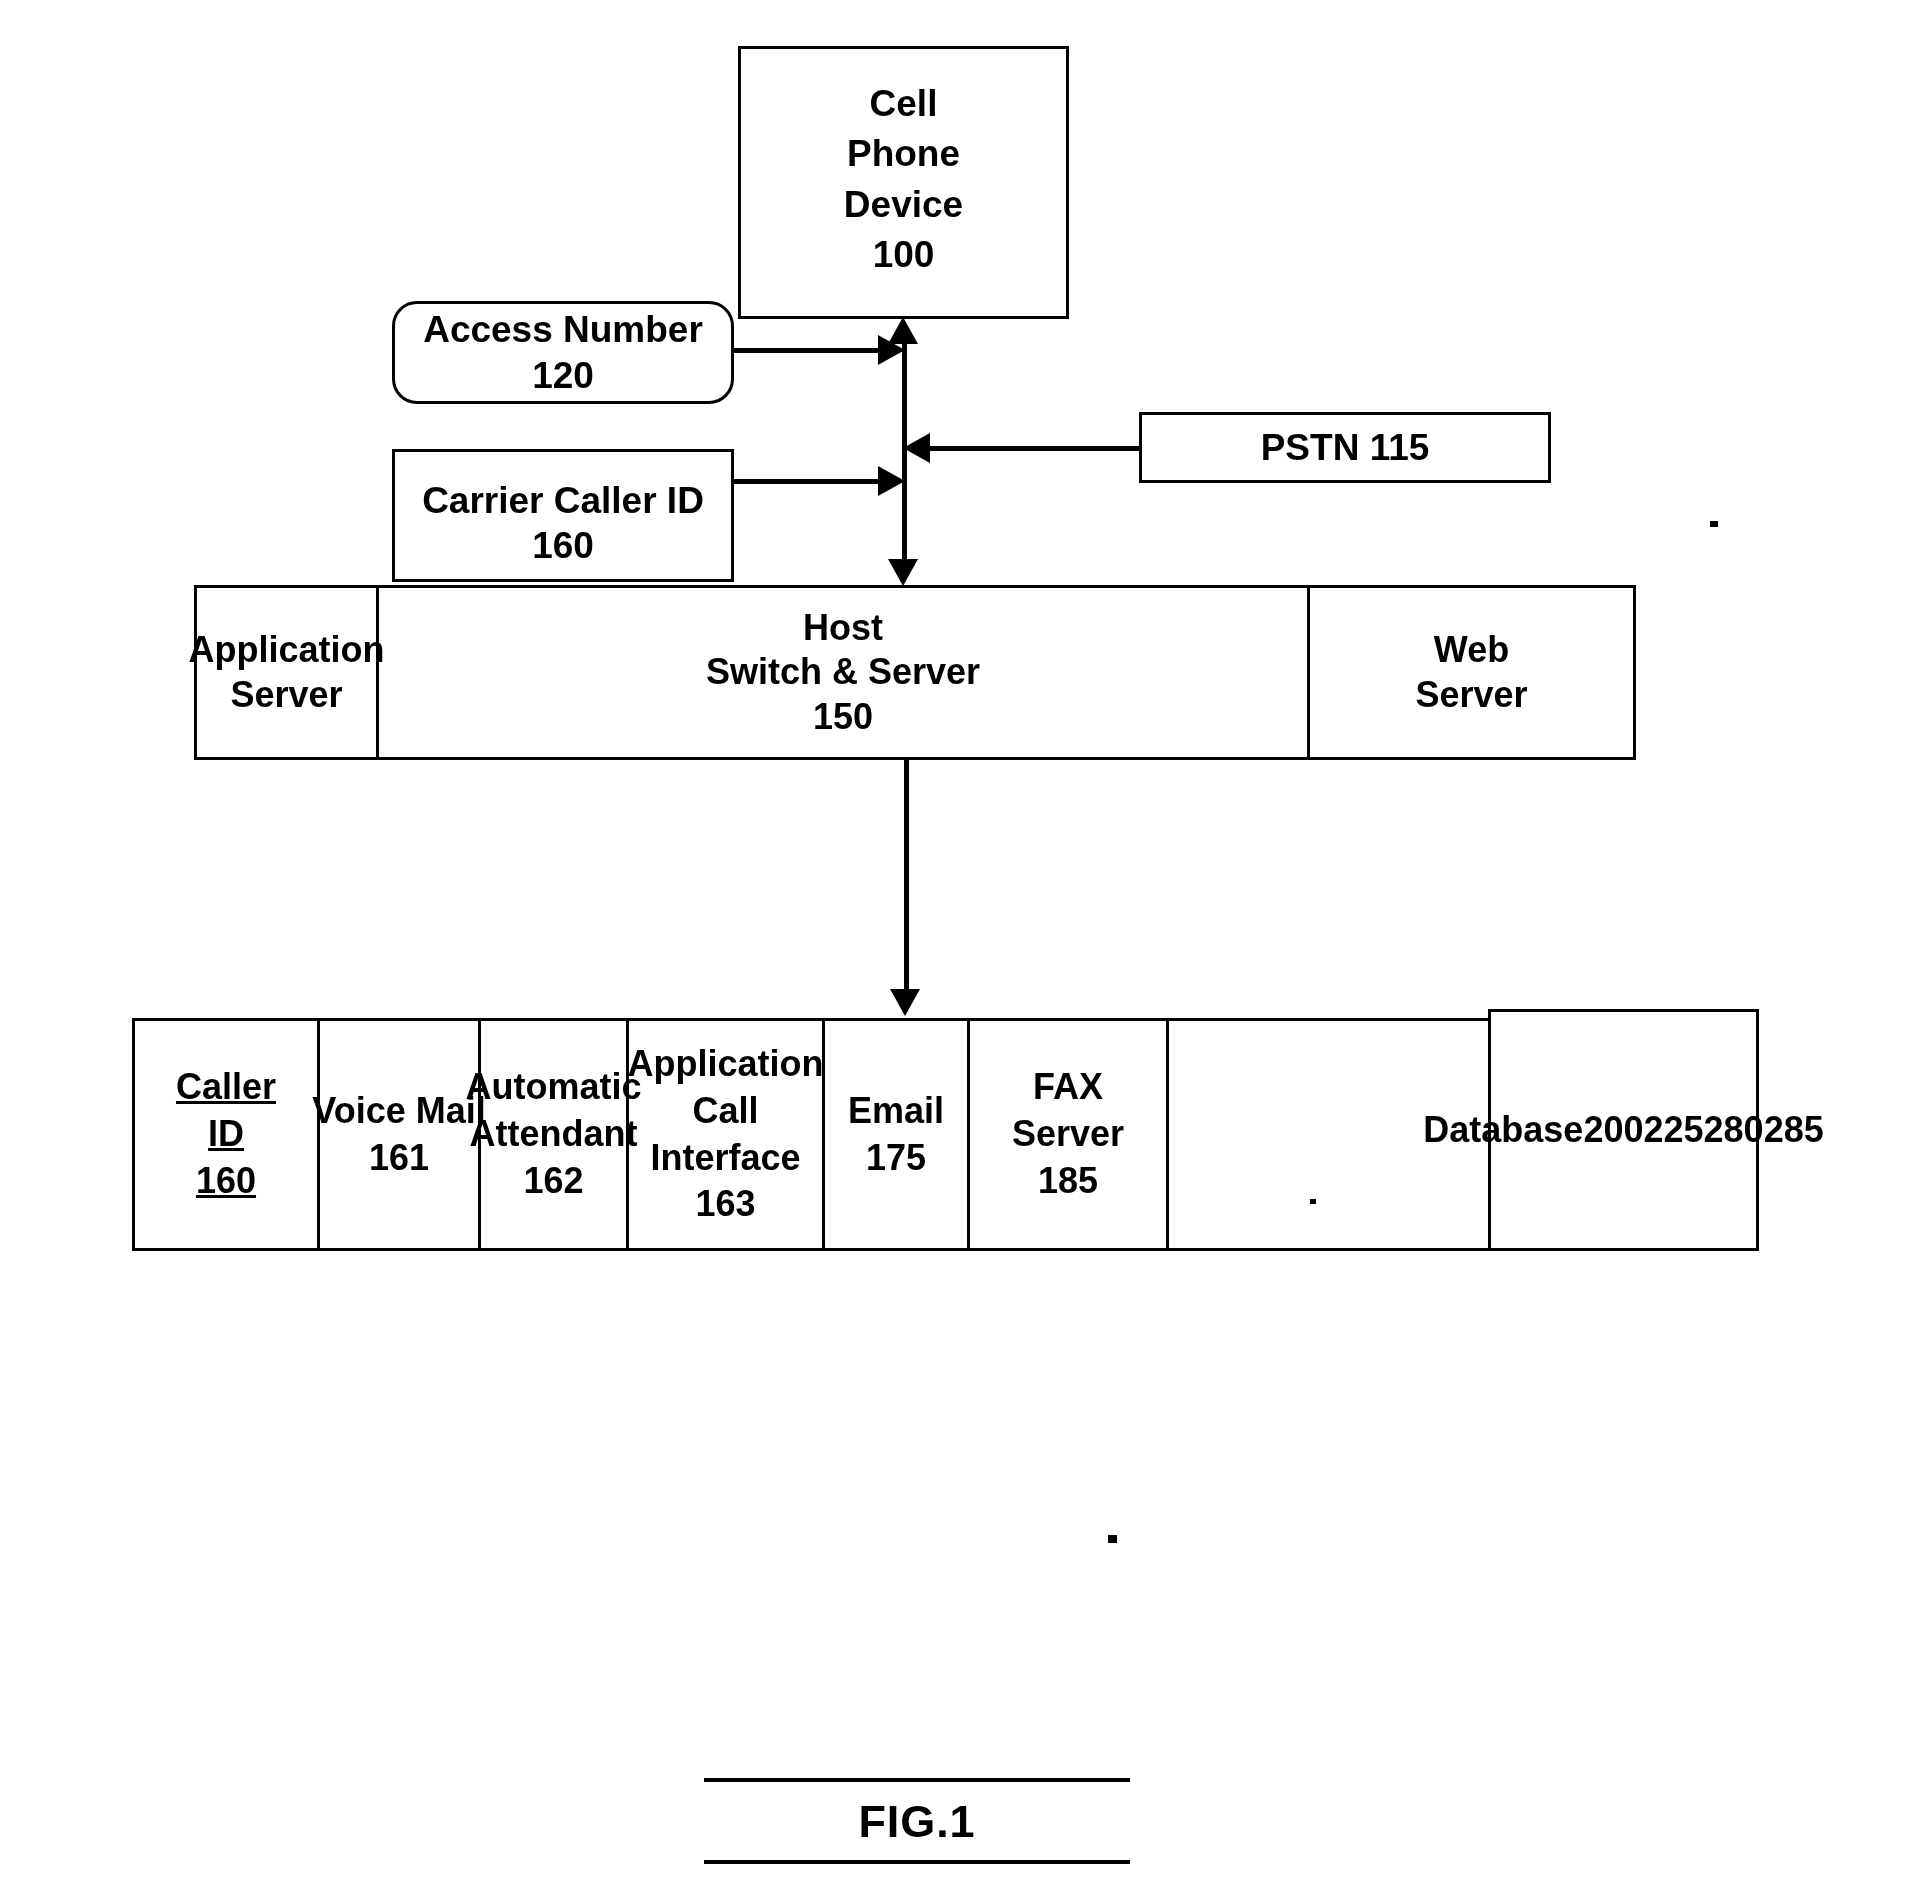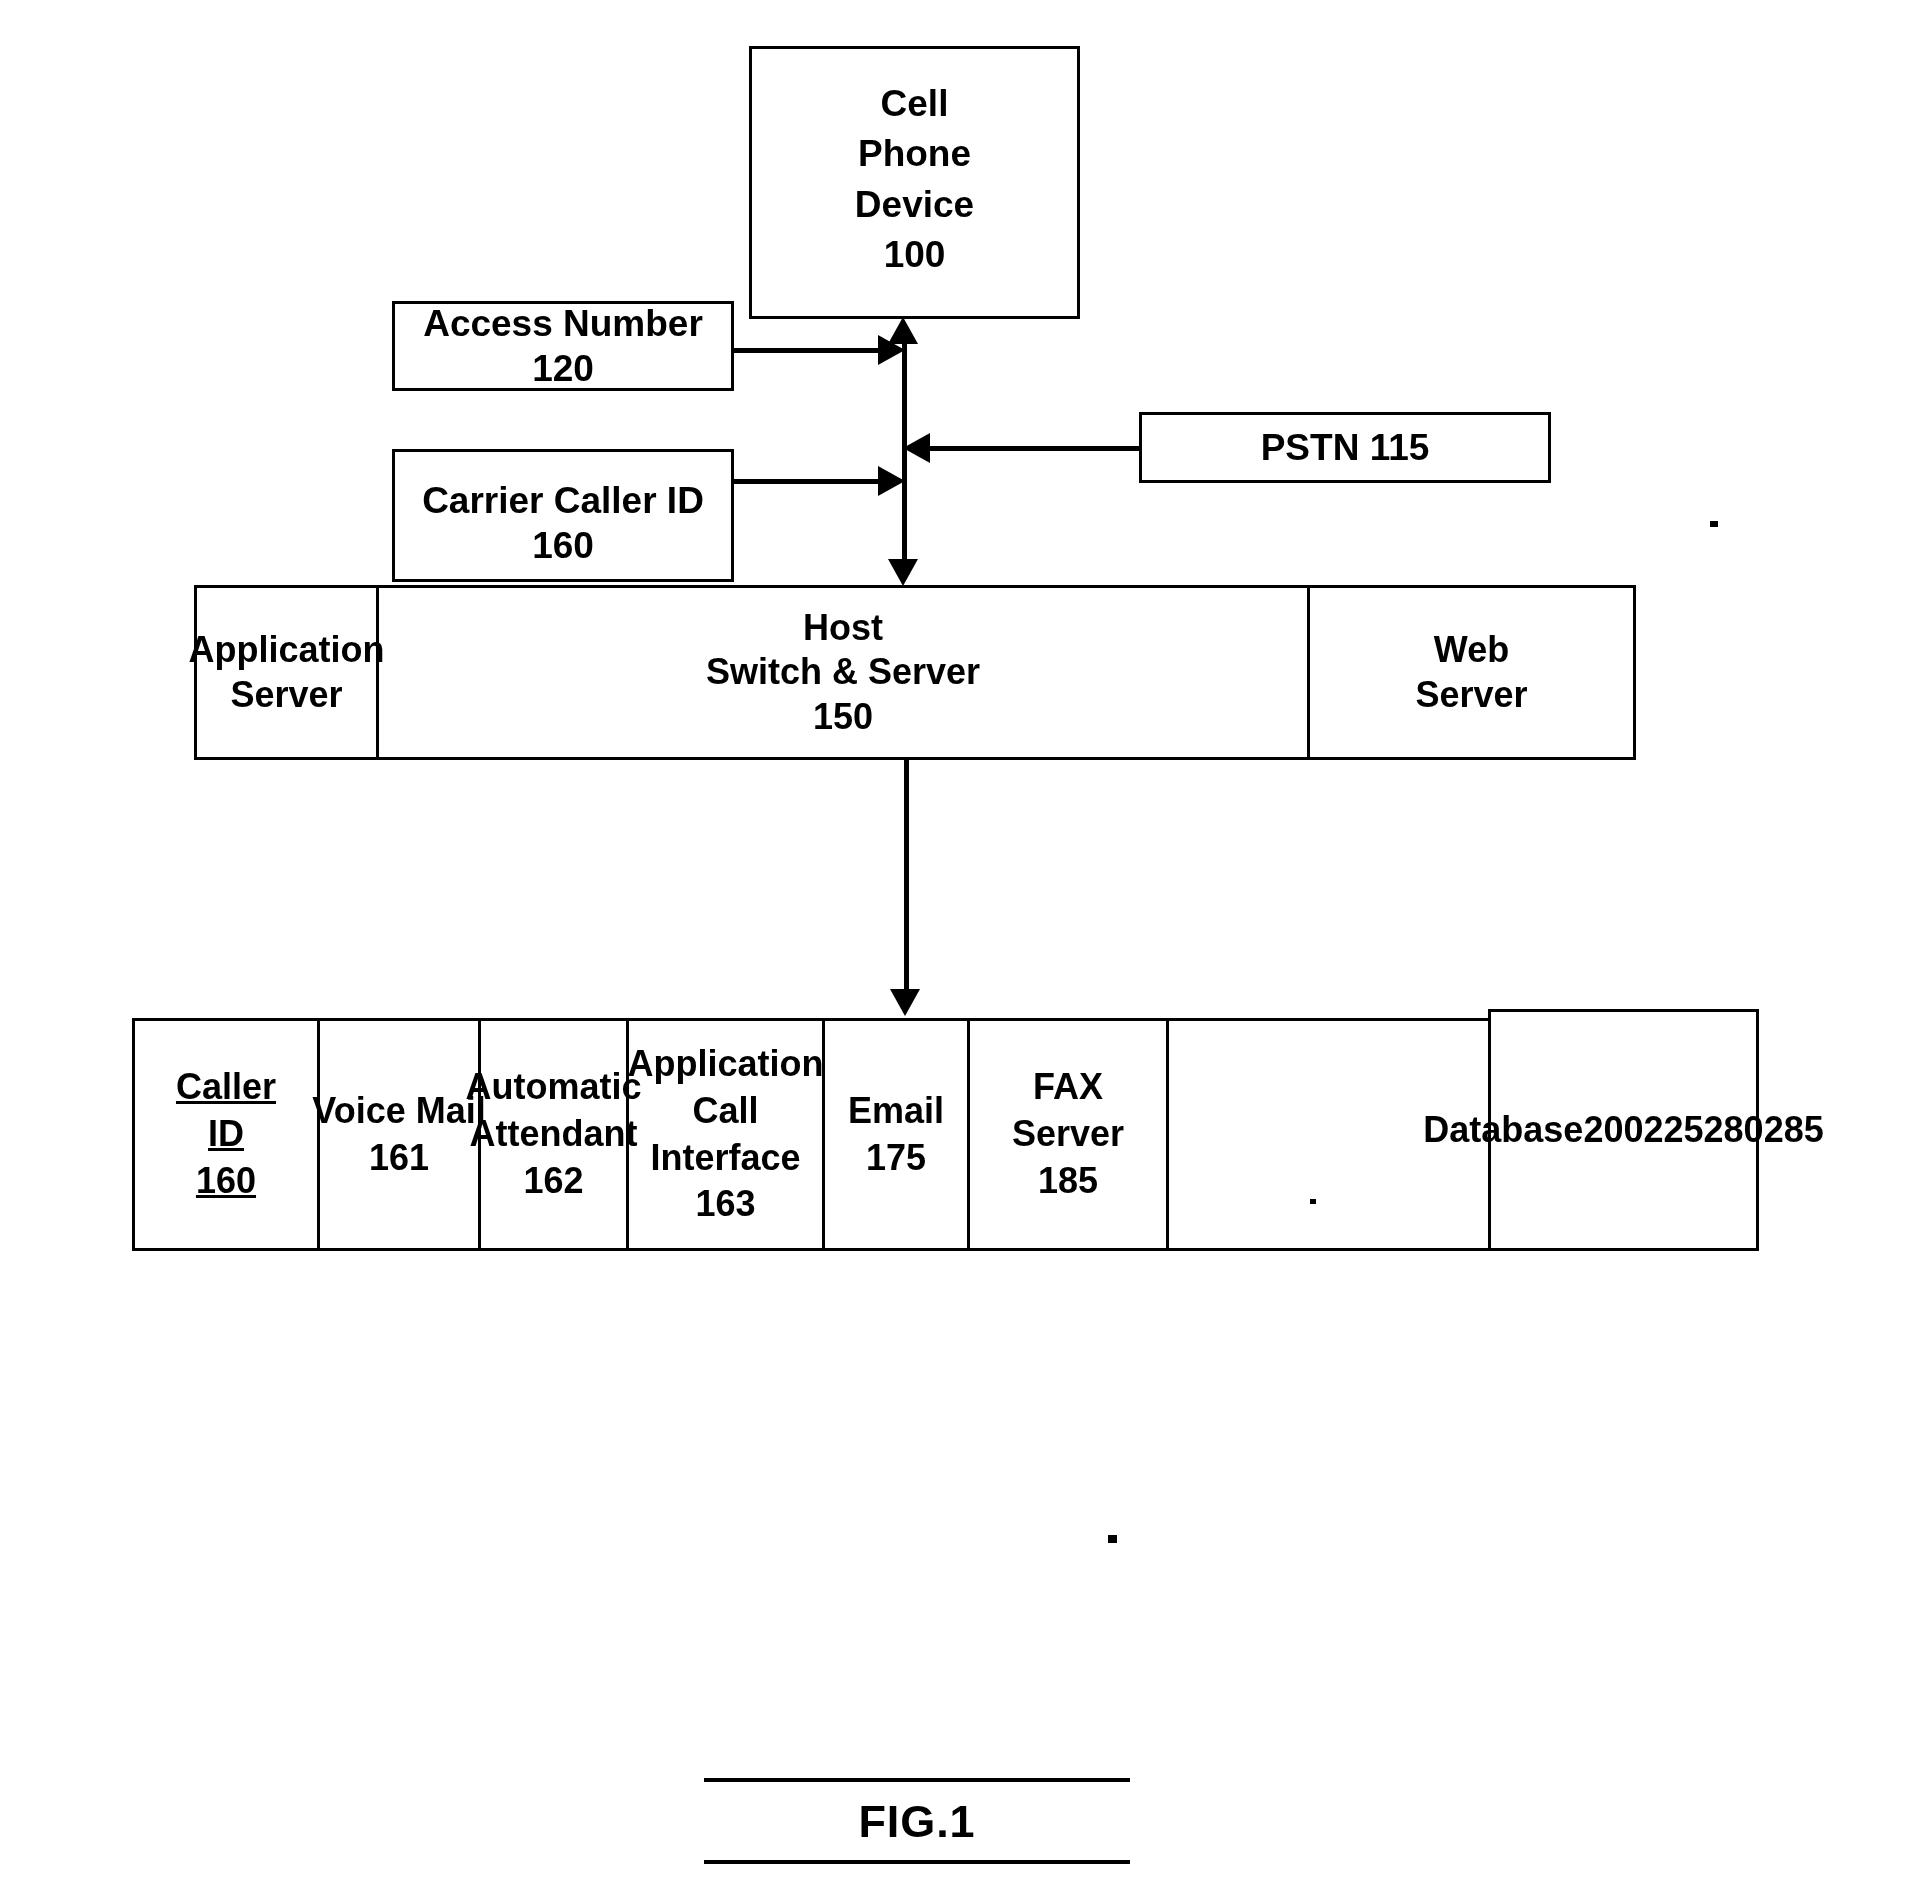--- a/index.html
+++ b/index.html
@@ -31,27 +31,26 @@
     line-height: 1.22;
   }
   .box .line { display: block; white-space: nowrap; }
 
   
   #cell-phone-device {
     left: 738px; top: 46px; width: 331px; height: 273px;
     font-size: 37px; font-weight: 700;
     justify-content: flex-start;
     padding-top: 32px;
-    margin-left: 11px;
   }
   #cell-phone-device .line { margin-bottom: 5.3px; }
 
   #access-number {
-    left: 392px; top: 301px; width: 342px; height: 90px;
-    font-size: 37px; font-weight: 700;
+    left: 392px; top: 301px; width: 342px; height: 103px;
+    font-size: 37px; font-weight: 700; border-radius: 25px;
   }
   #carrier-caller-id {
     left: 392px; top: 449px; width: 342px; height: 133px;
     font-size: 37px; font-weight: 700;
     justify-content: flex-end; padding-bottom: 10.7px;
   }
   #pstn {
     left: 1139px; top: 412px; width: 412px; height: 71px;
     font-size: 37px; font-weight: 700;
   }

